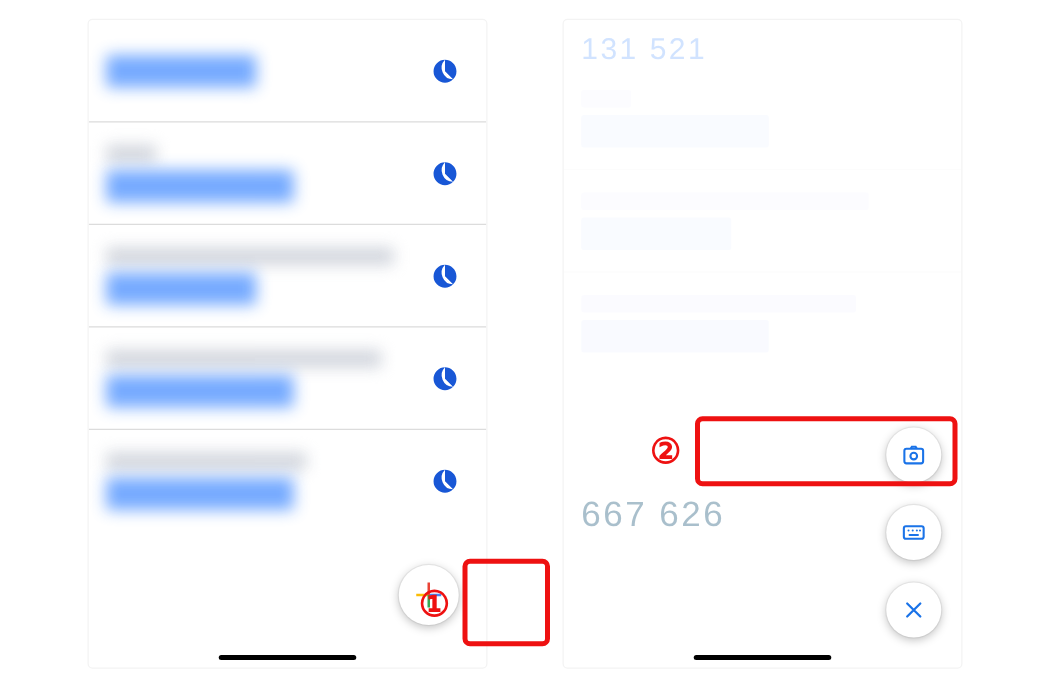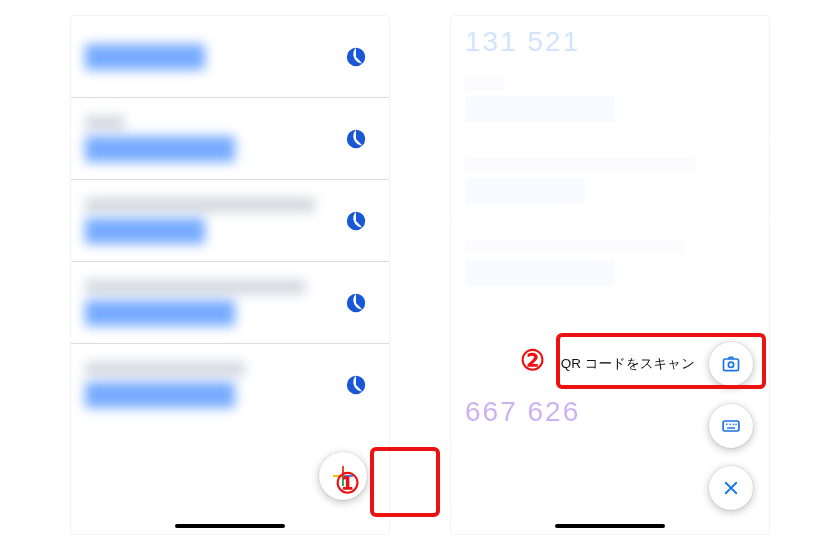--- a/index.html
+++ b/index.html
@@ -77,21 +77,21 @@
   .plus .h::before,.plus .h::after,
   .plus .v::before,.plus .v::after{content:"";position:absolute;}
   .plus .h::before{left:0;top:0;width:10px;height:2px;background:#fbbc05;}
   .plus .h::after {right:0;top:0;width:10px;height:2px;background:#4285f4;}
   .plus .v::before{top:0;left:0;width:2px;height:10px;background:#ea4335;}
   .plus .v::after {bottom:0;left:0;width:2px;height:10px;background:#34a853;}
 
   
   .faded .entry { opacity:.18; border-bottom-color:#eee;}
   .big-code {
-    color:#7db0ff; font-size:28px; letter-spacing:2px; font-weight:500;
+    color:#7db0ff; font-size:24px; letter-spacing:2px; font-weight:500;
     padding:10px 14px 0 14px; opacity:.35;
   }
 
   .speed-dial {
     position:absolute; right:16px; bottom:24px;
     display:flex; flex-direction:column; align-items:flex-end; gap:18px;
   }
   .sd-row {
     display:flex; align-items:center; gap:14px;
   }
@@ -99,21 +99,21 @@
     font-size:13.5px; color:#111; white-space:nowrap;
   }
   .sd-btn {
     width:44px;height:44px;border-radius:50%;background:#fff;
     box-shadow:0 2px 8px rgba(0,0,0,.25),0 0 0 1px rgba(0,0,0,.05);
     display:flex;align-items:center;justify-content:center;
   }
   .sd-btn svg{display:block;}
 
   .ghost-code {
-    color:#6d28d9; font-size:28px; letter-spacing:2px; font-weight:500;
+    color:#0c4a6e; font-size:28px; letter-spacing:2px; font-weight:500;
     opacity:.35;
   }
 
   
   .callout-box {
     position:absolute; border:4px solid #e11; border-radius:6px;
     pointer-events:none;
   }
   .callout-num {
     position:absolute; font-size:28px; color:#e11; font-weight:700;
@@ -204,21 +204,20 @@
     <div class="entry" style="border-bottom:none">
       <div class="acct-label" style="width:220px;background:#eef"></div>
       <div class="acct-code" style="width:150px;background:#dfe9ff"></div>
     </div>
   </div>
 
   <div style="position:absolute;left:14px;bottom:106px;" class="ghost-code">667 626</div>
 
   <div class="speed-dial">
     <div class="sd-row">
-      <span class="sd-label">QR コードをスキャン</span>
       <span class="sd-btn">
         <svg width="20" height="20" viewBox="0 0 24 24" fill="none">
           <rect x="3" y="6" width="18" height="14" rx="2" stroke="#1a73e8" stroke-width="2"></rect>
           <circle cx="12" cy="13" r="3.2" stroke="#1a73e8" stroke-width="2"></circle>
           <path d="M9 6l1.2-2h3.6L15 6" stroke="#1a73e8" stroke-width="2"></path>
         </svg>
       </span>
     </div>
     <div class="sd-row">
       <span class="sd-btn">

